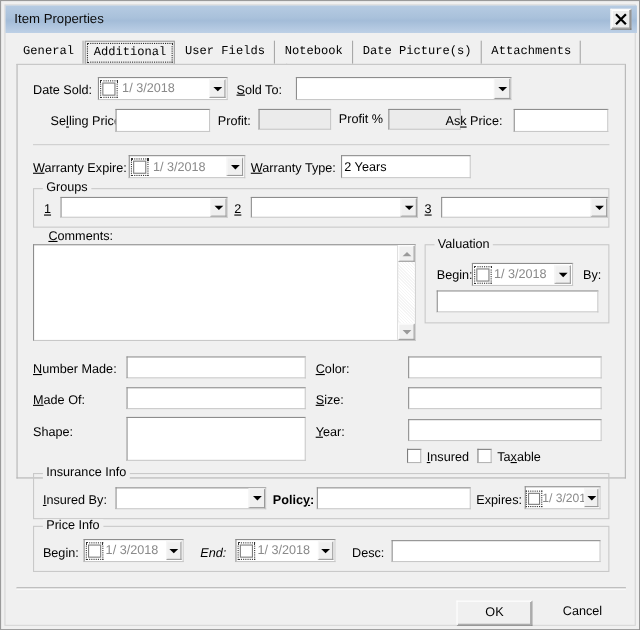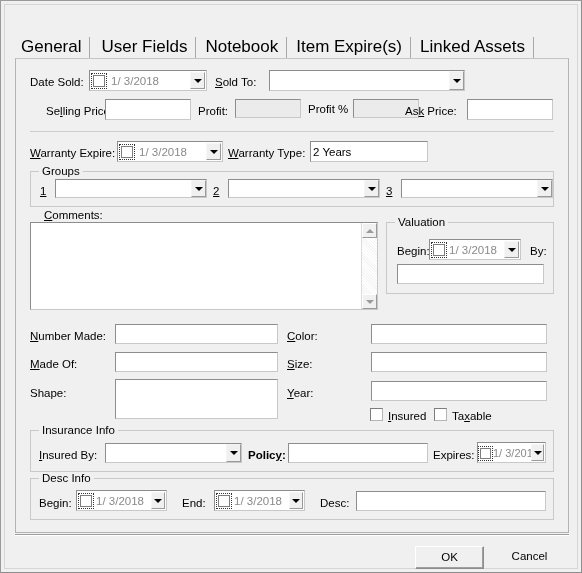--- a/index.html
+++ b/index.html
@@ -67,45 +67,46 @@
     position: absolute;
     left: 14px; top: 36px;
     width: 554px; height: 22px;
   }
   .tab {
     position: relative;
     float: left;
     height: 21px;
     line-height: 20px;
     padding: 0 7px;
-    font-size: 17px;
+    font-size: 11px;
     white-space: nowrap;
     border: 1px solid #a0a0a0;
     border-bottom: none;
     background: #f0f0f0;
     box-sizing: border-box;
     cursor: pointer;
     margin-right: 1px;
     color: #000;
+    font-family: Liberation Mono, monospace;
   }
   .tab.plain { border: none; border-right: 1px solid #a8a8a8; margin-right: 3px; padding: 0 8px 0 6px; background: transparent; }
   .tab.selected {
     background: #f0f0f0;
     border: 1px solid #9b9b9b;
     height: 22px;
     outline: 1px dotted #2b2b2b;
     outline-offset: -3px;
     font-weight: normal;
   }
 
   
   #tabpage {
     position: absolute;
     left: 14px; top: 57px;
-    width: 554px; height: 475px;
+    width: 554px; height: 377px;
     background: #f0f0f0;
     border: 1px solid #b4b4b4;
     border-top-color: #c4c4c4;
     box-sizing: border-box;
   }
 
   
   .lbl {
     position: absolute;
     font-size: 11.5px;
@@ -311,26 +312,36 @@
     border-bottom: 1px solid #ffffff;
     box-sizing: border-box;
   }
 </style>
 </head>
 <body>
 
 <div id="window">
   <div id="window-inner"></div>
 
+  <div id="titlebar">
+    <div id="title-text">Item Properties</div>
+    <div id="close-btn">
+      <svg width="13" height="13" viewBox="0 0 13 13">
+        <path d="M2 2 L11 11 M11 2 L2 11" stroke="#000" stroke-width="2.1" fill="none"></path>
+      </svg>
+    </div>
+  </div>
 
   <div id="tabstrip">
     <div class="tab plain">General</div>
+    <div class="tab selected" style="margin-left:-2px;">Additional</div>
     <div class="tab plain" style="margin-left:2px;">User Fields</div>
     <div class="tab plain">Notebook</div>
-    <div class="tab plain">Item Expire(s)</div>
+    <div class="tab plain">Date Picture(s)</div>
+    <div class="tab plain">Attachments</div>
     <div class="tab plain">Linked Assets</div>
   </div>
 
   <div id="tabpage">
 
     <div class="lbl" style="left:14px; top:17px;">Date Sold:</div>
     <div class="datepick" style="left:73px; top:11px; width:118px; height:21px;">
       <div class="dcb"></div>
       <div class="dtext">1/  3/2018</div>
       <div class="arrowbtn">
@@ -448,31 +459,31 @@
     <div class="lbl" style="left:417px; top:390px;">Expires:</div>
     <div class="datepick" style="left:461px; top:383px; width:69px; height:21px;">
       <div class="dcb" style="left:2px; width:11px; height:11px; margin-top:-5px;"></div>
       <div class="dtext" style="left:15px; font-size:11px;">1/  3/2018</div>
       <div class="arrowbtn" style="width:13px;">
           <i></i>
         </div>
     </div>
 
     <div class="groupbox" style="left:14px; top:419px; width:524px; height:42px;">
-      <div class="gbtitle">Desc Info</div>
+      <div class="gbtitle">Price Info</div>
     </div>
     <div class="lbl" style="left:23px; top:438px;">Begin:</div>
     <div class="datepick" style="left:60px; top:431px; width:91px; height:21px;">
       <div class="dcb" style="left:3px;"></div>
       <div class="dtext" style="left:19px;">1/  3/2018</div>
       <div class="arrowbtn" style="width:14px;">
           <i></i>
         </div>
     </div>
-    <div class="lbl" style="left:166px; top:438px;">End:</div>
+    <div class="lbl" style="left:166px; top:438px;font-style:italic;">End:</div>
     <div class="datepick" style="left:198px; top:431px; width:91px; height:21px;">
       <div class="dcb" style="left:3px;"></div>
       <div class="dtext" style="left:19px;">1/  3/2018</div>
       <div class="arrowbtn" style="width:14px;">
           <i></i>
         </div>
     </div>
     <div class="lbl" style="left:304px; top:438px;">Desc:</div>
     <input class="txt" style="left: 340px; top: 432px; width: 190px; height: 20px;" value="">
 

